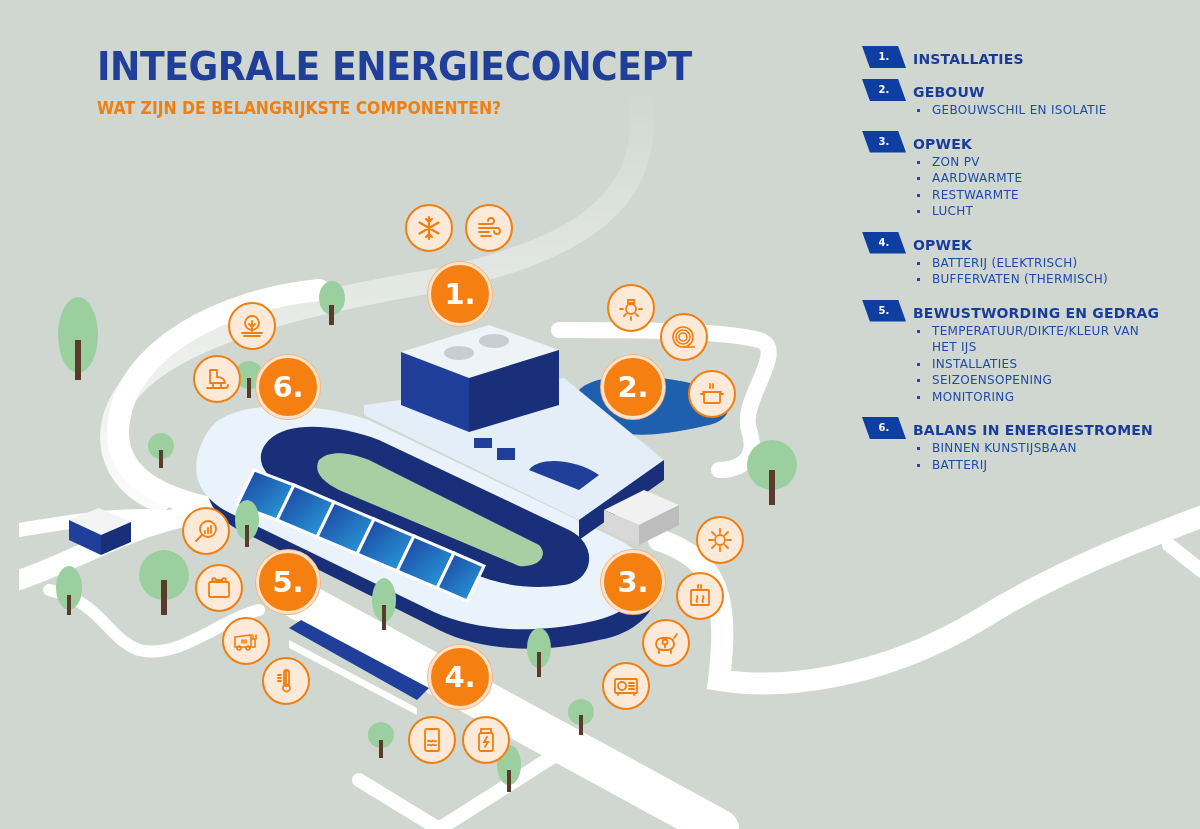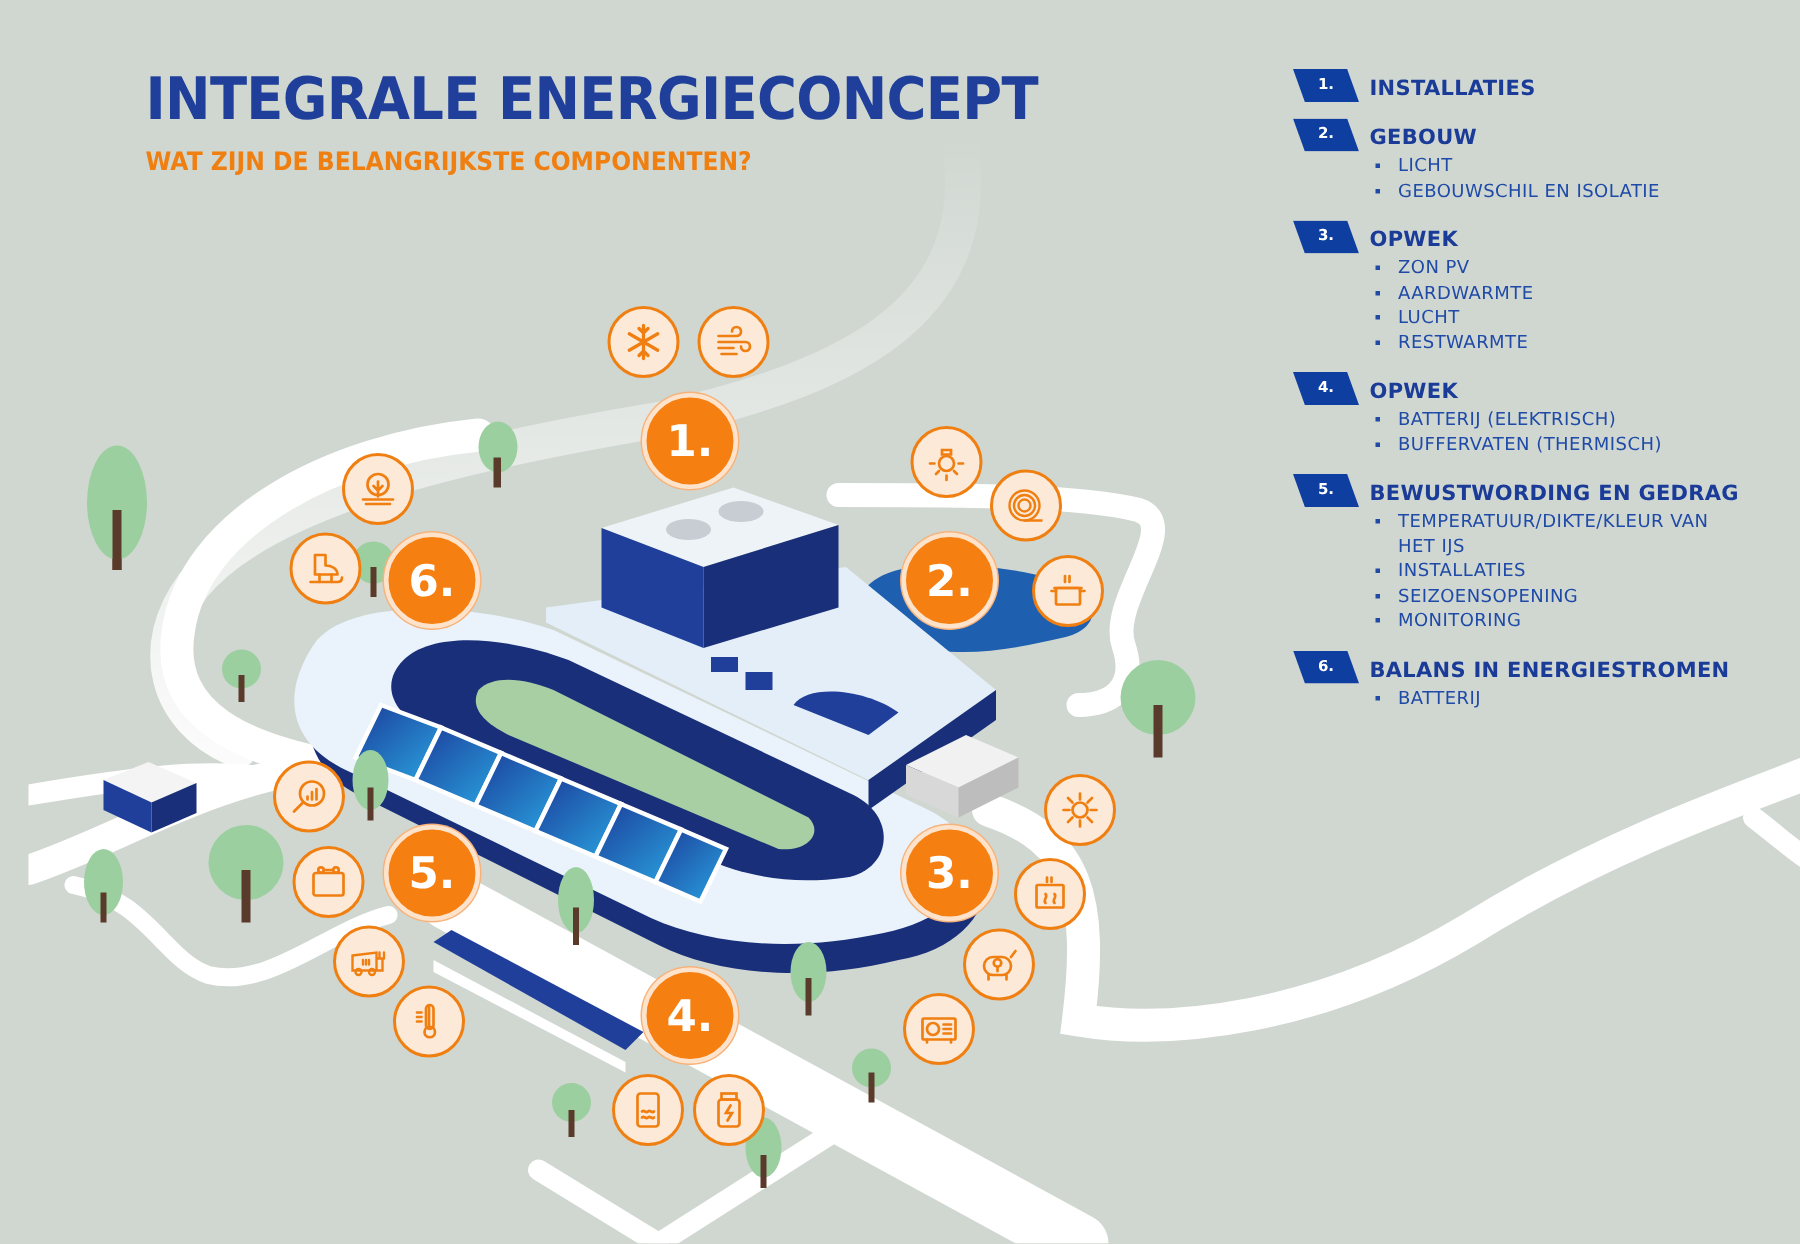--- a/index.html
+++ b/index.html
@@ -279,32 +279,31 @@
 
   <div class="legend">
     <div class="sec">
       <div class="badge">1.</div>
       <div class="sec-title">INSTALLATIES</div>
     </div>
     <div class="sec">
       <div class="badge">2.</div>
       <div class="sec-title">GEBOUW</div>
       <ul>
-        <li>LICHT</li>
         <li>GEBOUWSCHIL EN ISOLATIE</li>
       </ul>
     </div>
     <div class="sec">
       <div class="badge">3.</div>
       <div class="sec-title">OPWEK</div>
       <ul>
         <li>ZON PV</li>
         <li>AARDWARMTE</li>
+        <li>RESTWARMTE</li>
         <li>LUCHT</li>
-        <li>RESTWARMTE</li>
       </ul>
     </div>
     <div class="sec">
       <div class="badge">4.</div>
       <div class="sec-title">OPWEK</div>
       <ul>
         <li>BATTERIJ (ELEKTRISCH)</li>
         <li>BUFFERVATEN (THERMISCH)</li>
       </ul>
     </div>
@@ -315,17 +314,18 @@
         <li style="width:210px;">TEMPERATUUR/DIKTE/KLEUR VAN HET IJS</li>
         <li>INSTALLATIES</li>
         <li>SEIZOENSOPENING</li>
         <li>MONITORING</li>
       </ul>
     </div>
     <div class="sec">
       <div class="badge">6.</div>
       <div class="sec-title">BALANS IN ENERGIESTROMEN</div>
       <ul>
+        <li>BINNEN KUNSTIJSBAAN</li>
         <li>BATTERIJ</li>
       </ul>
     </div>
   </div>
 </div>
 
 </body></html>

